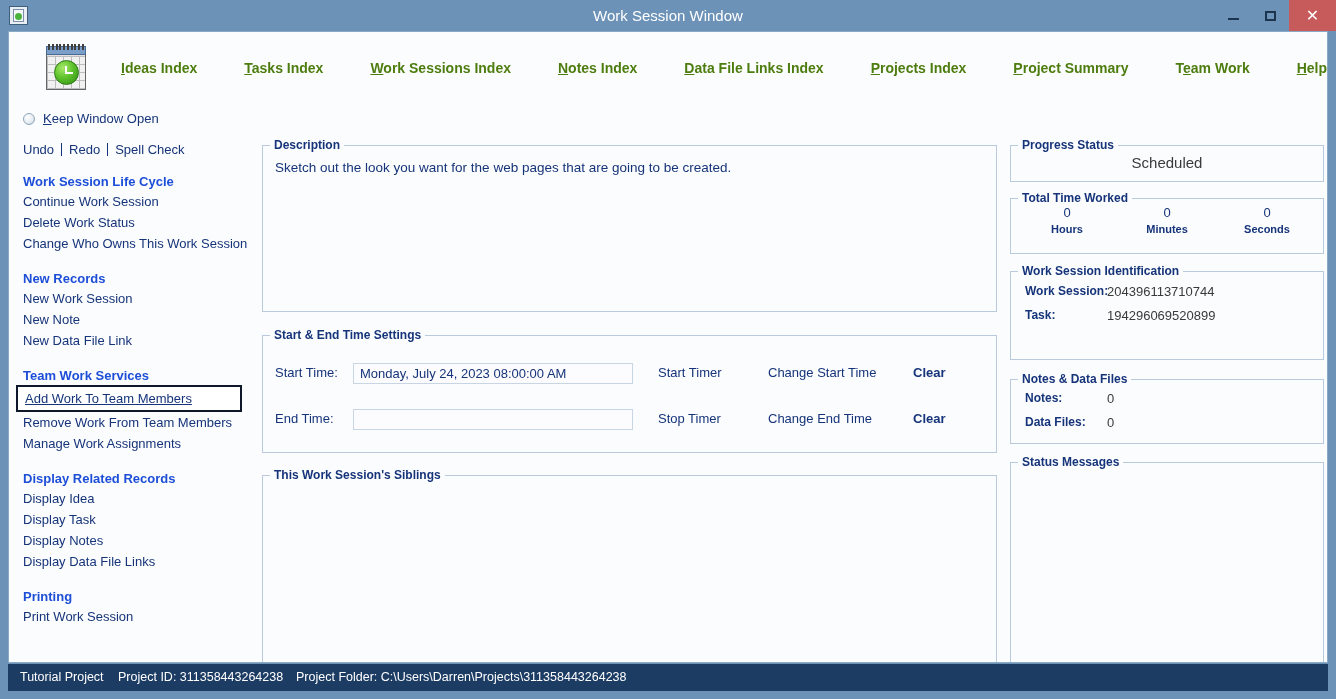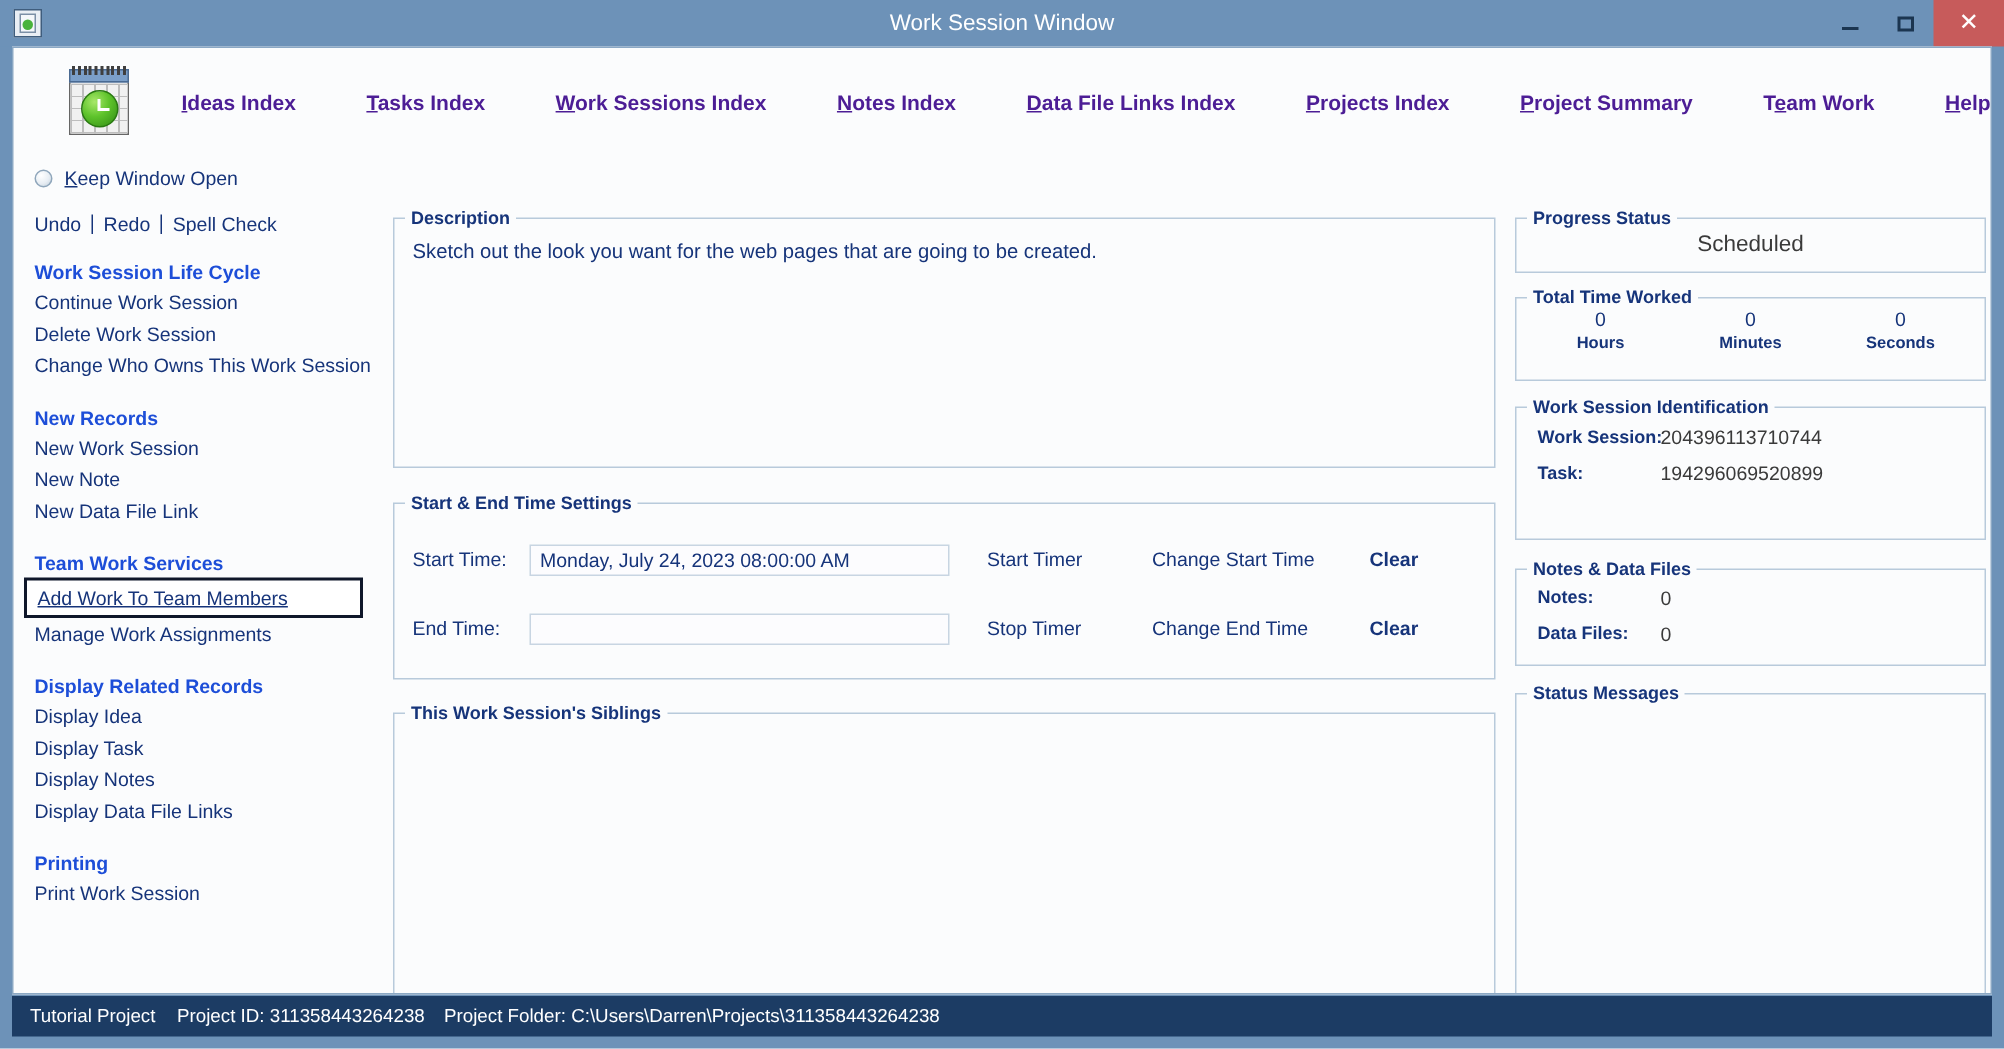--- a/index.html
+++ b/index.html
@@ -193,21 +193,21 @@
   }
 
   .menu {
     position: absolute;
     left: 112px; top: 0;
     height: 71px;
     display: flex;
     align-items: center;
   }
   .menu-item {
-    color: #4c1d95;
+    color: #4d7c0f;
     font-size: 14px;
     font-weight: bold;
     font-family: "Liberation Sans", sans-serif;
     cursor: default;
     white-space: nowrap;
     margin-right: 47px;
   }
   .menu-item:last-child { margin-right: 0; }
   .menu-item .acc { text-decoration: underline; }
 
@@ -512,30 +512,31 @@
       <div class="undo-row">
         <span class="lnk">Undo</span>
         <span class="sep"></span>
         <span class="lnk">Redo</span>
         <span class="sep"></span>
         <span class="lnk">Spell Check</span>
       </div>
 
       <div class="group-head">Work Session Life Cycle</div>
       <div class="side-link">Continue Work Session</div>
-      <div class="side-link">Delete Work Session</div>
+      <div class="side-link">Delete Work Status</div>
       <div class="side-link">Change Who Owns This Work Session</div>
 
       <div class="group-head">New Records</div>
       <div class="side-link">New Work Session</div>
       <div class="side-link">New Note</div>
       <div class="side-link">New Data File Link</div>
 
       <div class="group-head">Team Work Services</div>
       <div class="side-link highlight">Add Work To Team Members</div>
+      <div class="side-link">Remove Work From Team Members</div>
       <div class="side-link">Manage Work Assignments</div>
 
       <div class="group-head">Display Related Records</div>
       <div class="side-link">Display Idea</div>
       <div class="side-link">Display Task</div>
       <div class="side-link">Display Notes</div>
       <div class="side-link">Display Data File Links</div>
 
       <div class="group-head">Printing</div>
       <div class="side-link">Print Work Session</div>

